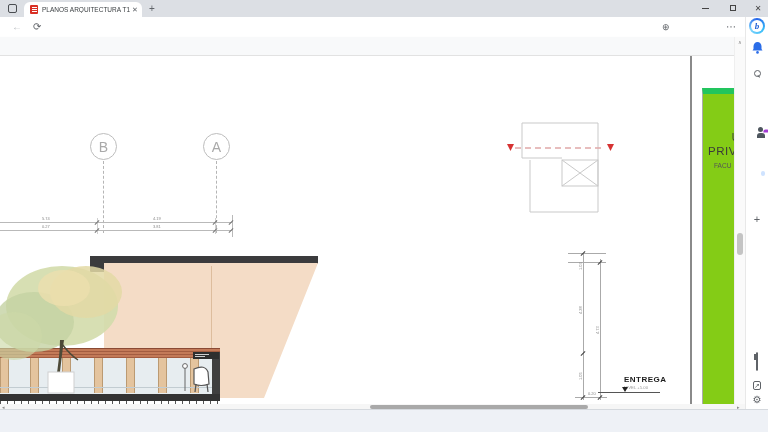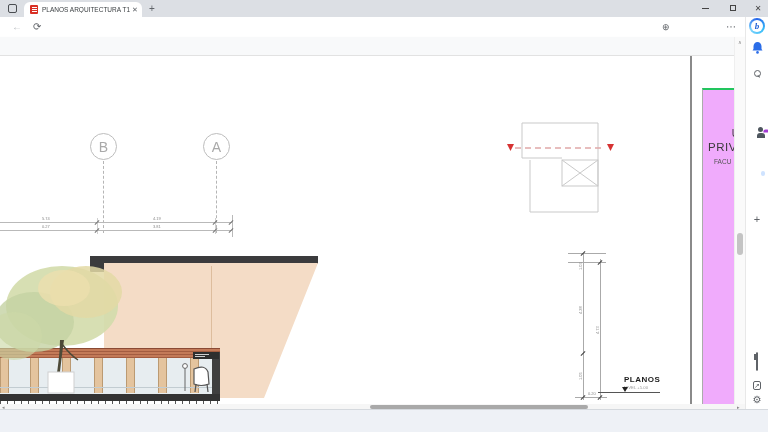--- a/index.html
+++ b/index.html
@@ -109,22 +109,22 @@
   
   .bubble{position:absolute;width:27px;height:27px;border:1px solid #bdbdbd;border-radius:50%;
     color:#a9a9a9;font-size:14px;font-weight:300;display:flex;align-items:center;justify-content:center}
   .gdash{position:absolute;width:0;border-left:1px dashed #b5b5b5}
   .dimtxt{position:absolute;font-size:5px;color:#8a8a8a;transform:scale(.8);transform-origin:left top;white-space:nowrap}
   .tick{position:absolute;width:6px;height:1px;background:#777;transform:rotate(-45deg)}
   .vdimtxt{position:absolute;font-size:5px;color:#8a8a8a;transform:rotate(-90deg) scale(.8);
     transform-origin:left top;white-space:nowrap}
   .col{position:absolute;top:358px;width:9px;height:35px;background:#e4c49e;
     border-left:1px solid #bb9a72;border-right:1px solid #bb9a72}
-  #tblock{position:absolute;left:702px;top:88px;width:43px;height:316px;background:#f0abfc;
-    border-left:1px solid #ababab;border-top:2px solid #22c55e;color:#3a3a3a}
+  #tblock{position:absolute;left:702px;top:88px;width:43px;height:316px;background:#84cc16;
+    border-left:1px solid #ababab;border-top:6px solid #22c55e;color:#3a3a3a}
   #tb1{position:absolute;right:6px;top:38px;font-size:10px}
   #tb2{position:absolute;left:5px;top:51px;font-size:11.5px;letter-spacing:.5px}
   #tb3{position:absolute;left:11px;top:68px;font-size:6.5px;color:#555}
   
   #taskbar{position:absolute;left:0;top:409px;width:768px;height:23px;background:#eef1f6;
     border-top:1px solid #d5d9de}
   .trayico{position:absolute;top:417px}
 </style>
 </head>
 <body>
@@ -288,21 +288,21 @@
     <span class="tick" style="left:580px;top:297px;background:#444"></span>
     <span class="tick" style="left:580px;top:341px;background:#444"></span>
     <span class="tick" style="left:597px;top:206px;background:#444"></span>
     <span class="tick" style="left:597px;top:341px;background:#444"></span>
     <span class="vdimtxt" style="left:578px;top:214px">1.03</span>
     <span class="vdimtxt" style="left:578px;top:258px">4.28</span>
     <span class="vdimtxt" style="left:595px;top:278px">4.73</span>
     <span class="vdimtxt" style="left:578px;top:324px">1.05</span>
     <span class="dimtxt" style="left:588px;top:335px">0.20</span>
 
-    <div style="position:absolute;left:624px;top:319px;font-size:8px;font-weight:bold;letter-spacing:.5px;color:#1c1c1c">PLANOS</div>
+    <div style="position:absolute;left:624px;top:319px;font-size:8px;font-weight:bold;letter-spacing:.5px;color:#1c1c1c">ENTREGA</div>
     <div style="position:absolute;left:624px;top:329px;font-size:5px;color:#9a9a9a;transform:scale(.85);transform-origin:left top">NIVEL +5.00</div>
     <div class="abs" style="left:598px;top:336px;width:62px;height:1px;background:#555"></div>
     <div class="abs" style="left:622px;top:331px;width:0;height:0;border-left:3.5px solid transparent;border-right:3.5px solid transparent;border-top:5px solid #222"></div>
 
     <div class="abs" style="left:690px;top:0;width:2px;height:348px;background:#8a8a8a"></div>
     <div id="tblock" style="top:32px;height:316px">
       <span id="tb1">U</span>
       <span id="tb2">PRIV</span>
       <span id="tb3">FACU</span>
     </div>

